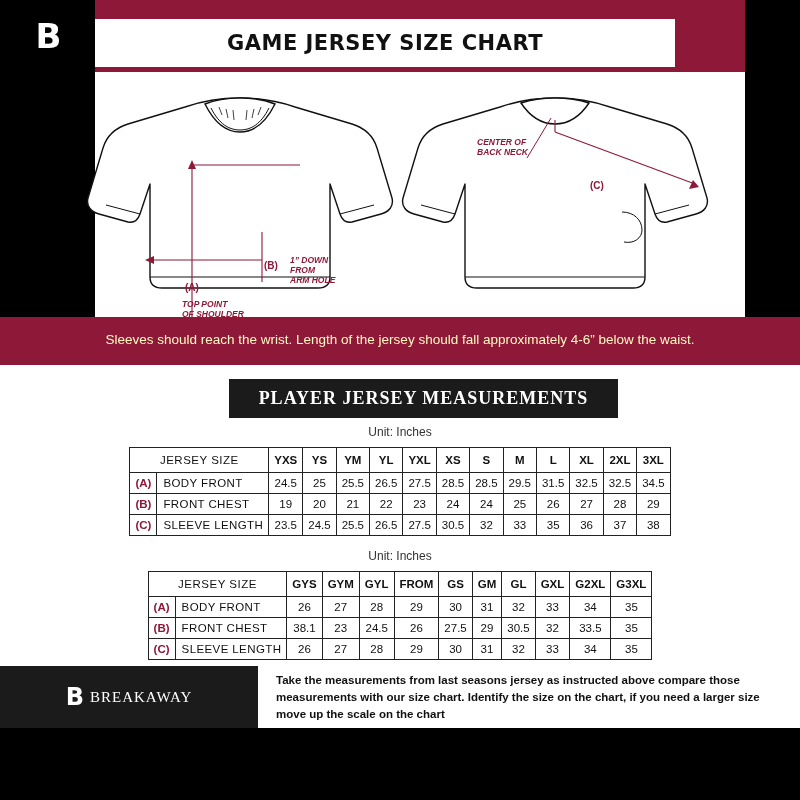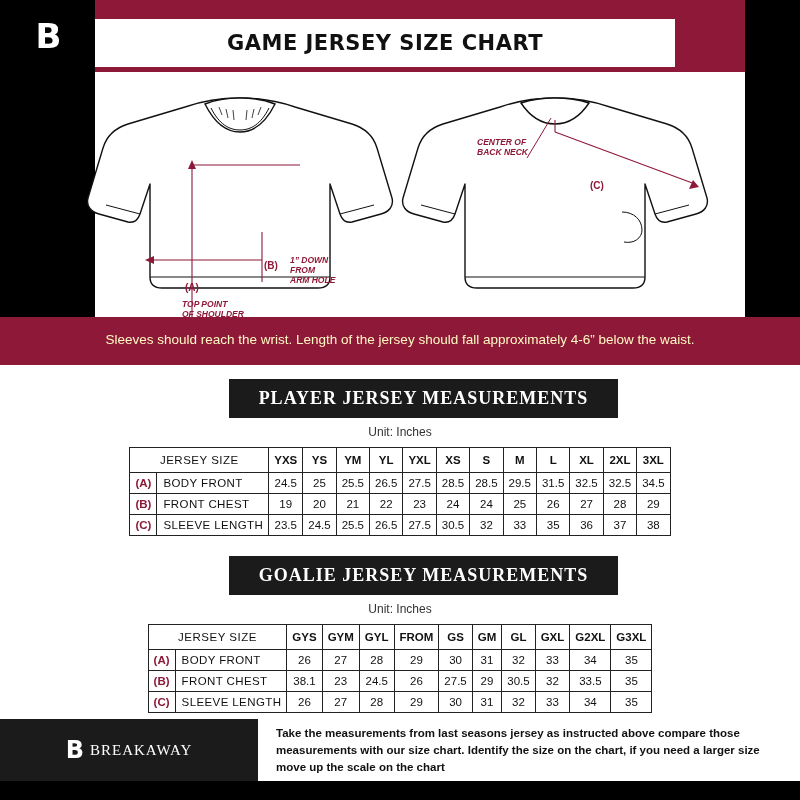--- a/index.html
+++ b/index.html
@@ -227,23 +227,20 @@
           <td>33</td>
           <td>35</td>
           <td>36</td>
           <td>37</td>
           <td>38</td>
         </tr>
       </tbody>
     </table>
   </div>
 
-  <div class="sec-wrap">
-    <div class="sec-title">GOALIE JERSEY MEASUREMENTS</div>
-  </div>
   <div class="unit">Unit: Inches</div>
   <div class="tbl-hold">
     <table>
       <thead>
         <tr>
           <th class="size-head" colspan="2">JERSEY SIZE</th>
           <th>GYS</th>
           <th>GYM</th>
           <th>GYL</th>
           <th>FROM</th>

